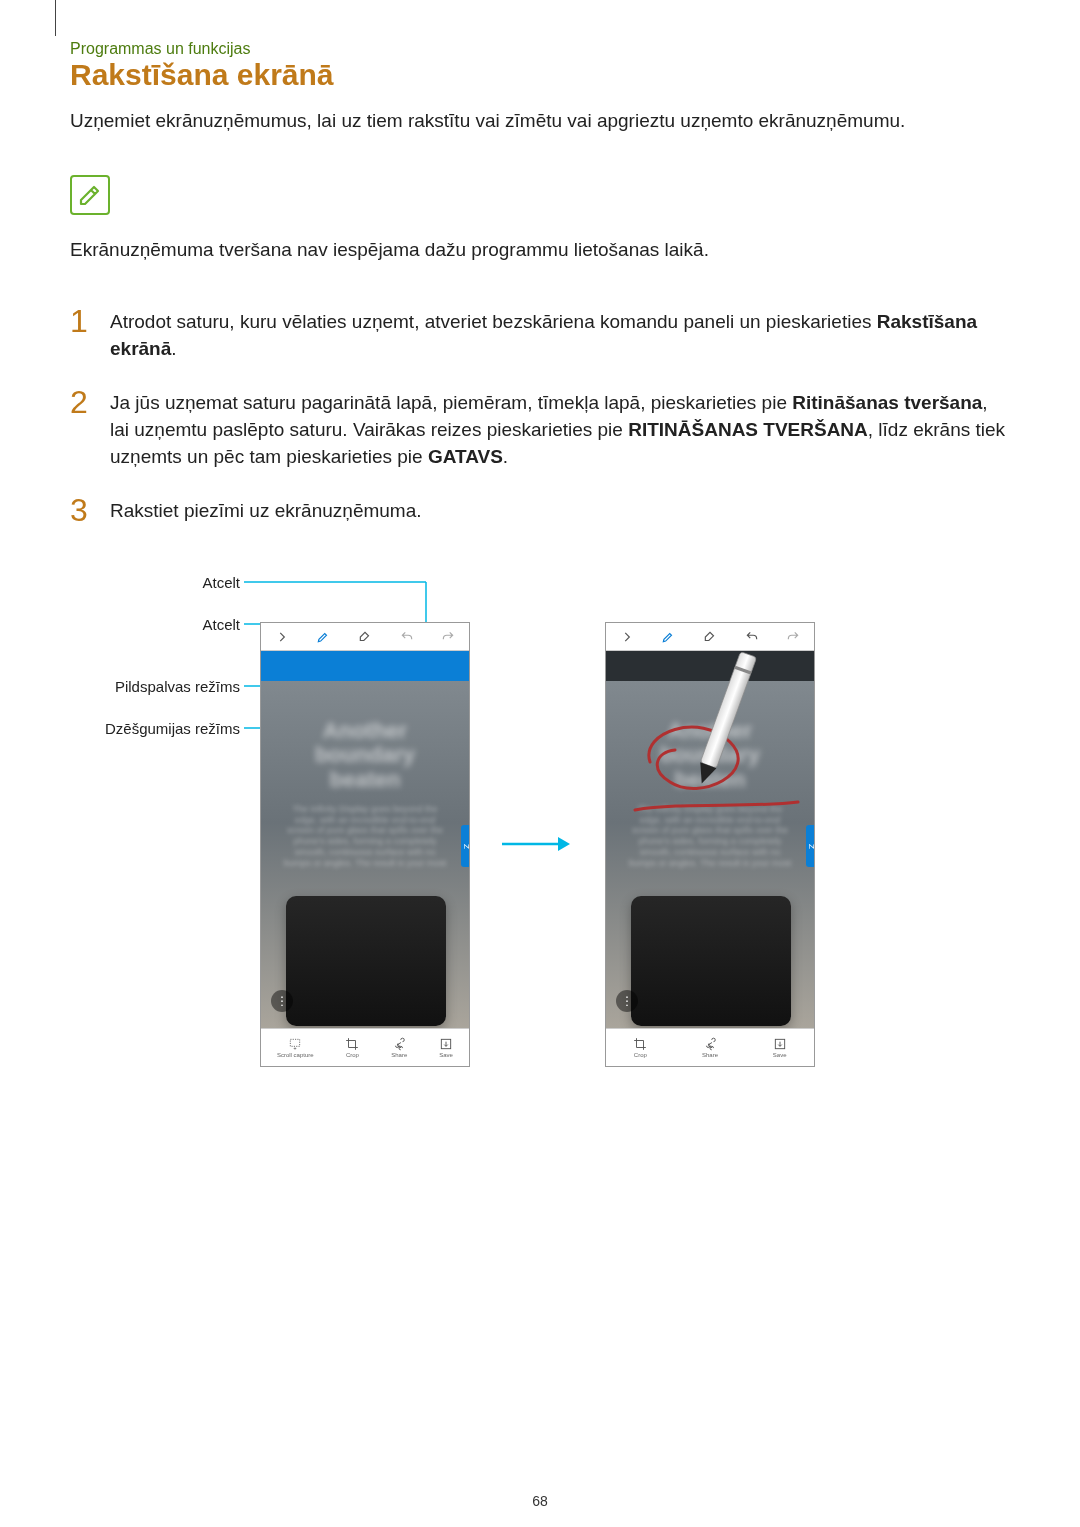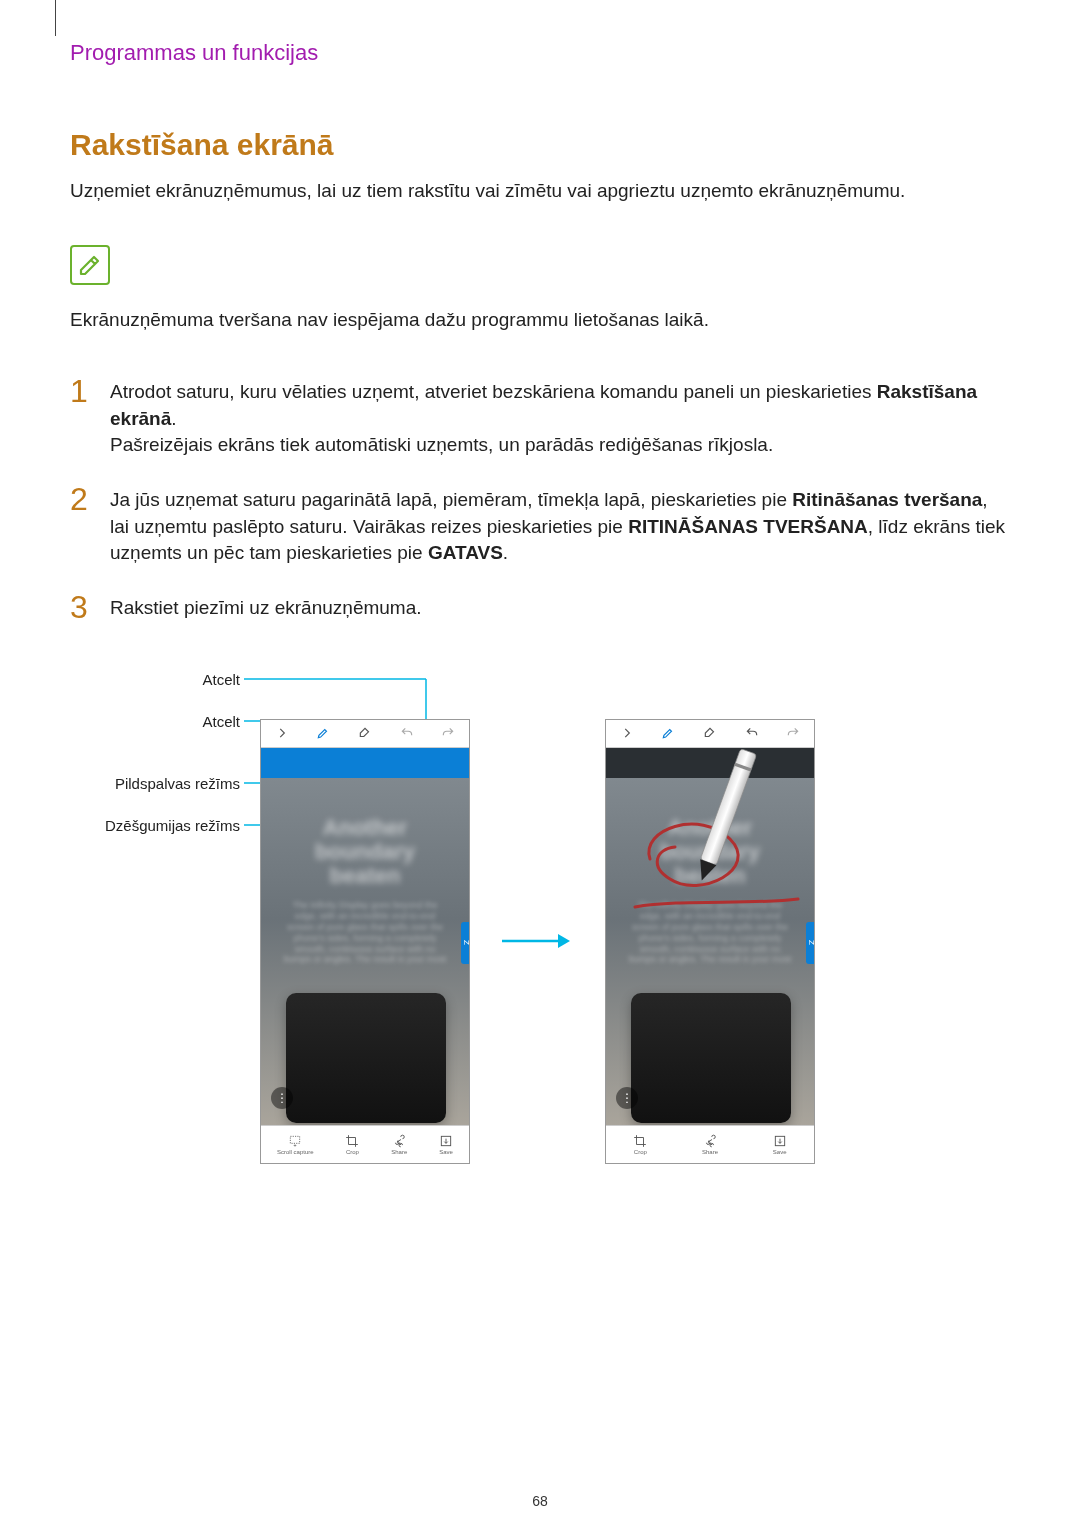--- a/index.html
+++ b/index.html
@@ -12,23 +12,22 @@
     position: relative;
     padding: 40px 70px 40px 70px;
   }
   .vline {
     position: absolute;
     left: 55px; top: 0;
     width: 1px; height: 36px;
     background: #444;
   }
   .header {
-    font-size: 22px;
-    color: #a21caf;
-    margin-bottom: 62px;
+    font-size: 16px;
+    color: #4d7c0f;
     margin-top: 0;
   }
   .section-title {
     color: #c07a1a;
     font-size: 30px;
     font-weight: bold;
     margin-bottom: 16px;
   }
   .intro {
     font-size: 19px;
@@ -69,21 +68,21 @@
     font-weight: 400;
     line-height: 1;
     width: 22px;
     flex-shrink: 0;
   }
   .step-body {
     font-size: 19px;
     line-height: 1.4;
     padding-top: 4px;
   }
-  .step-body p { }
+  .step-body p { margin-bottom: 14px; }
   .step-body p:last-child { margin-bottom: 0; }
   .step-body strong { font-weight: bold; }
 
   .figure-area {
     position: relative;
     margin-top: 26px;
     height: 560px;
     margin-left: -10px;
   }
   .labels {
@@ -250,21 +249,20 @@
   </div>
   <div class="note-text">Ekrānuzņēmuma tveršana nav iespējama dažu programmu lietošanas laikā.</div>
 </div>
 
 <div class="step">
   <div class="step-num">1</div>
   <div class="step-body">
     <p>
       <span>Atrodot saturu, kuru vēlaties uzņemt, atveriet bezskāriena komandu paneli un pieskarieties </span><strong>Rakstīšana ekrānā</strong><span>.</span>
     </p>
-    <p>Pašreizējais ekrāns tiek automātiski uzņemts, un parādās rediģēšanas rīkjosla.</p>
   </div>
 </div>
 
 <div class="step">
   <div class="step-num">2</div>
   <div class="step-body">
     <p>
       <span>Ja jūs uzņemat saturu pagarinātā lapā, piemēram, tīmekļa lapā, pieskarieties pie </span><strong>Ritināšanas tveršana</strong><span>, lai uzņemtu paslēpto saturu. Vairākas reizes pieskarieties pie </span><strong>RITINĀŠANAS TVERŠANA</strong><span>, līdz ekrāns tiek uzņemts un pēc tam pieskarieties pie </span><strong>GATAVS</strong><span>.</span>
     </p>
   </div>

